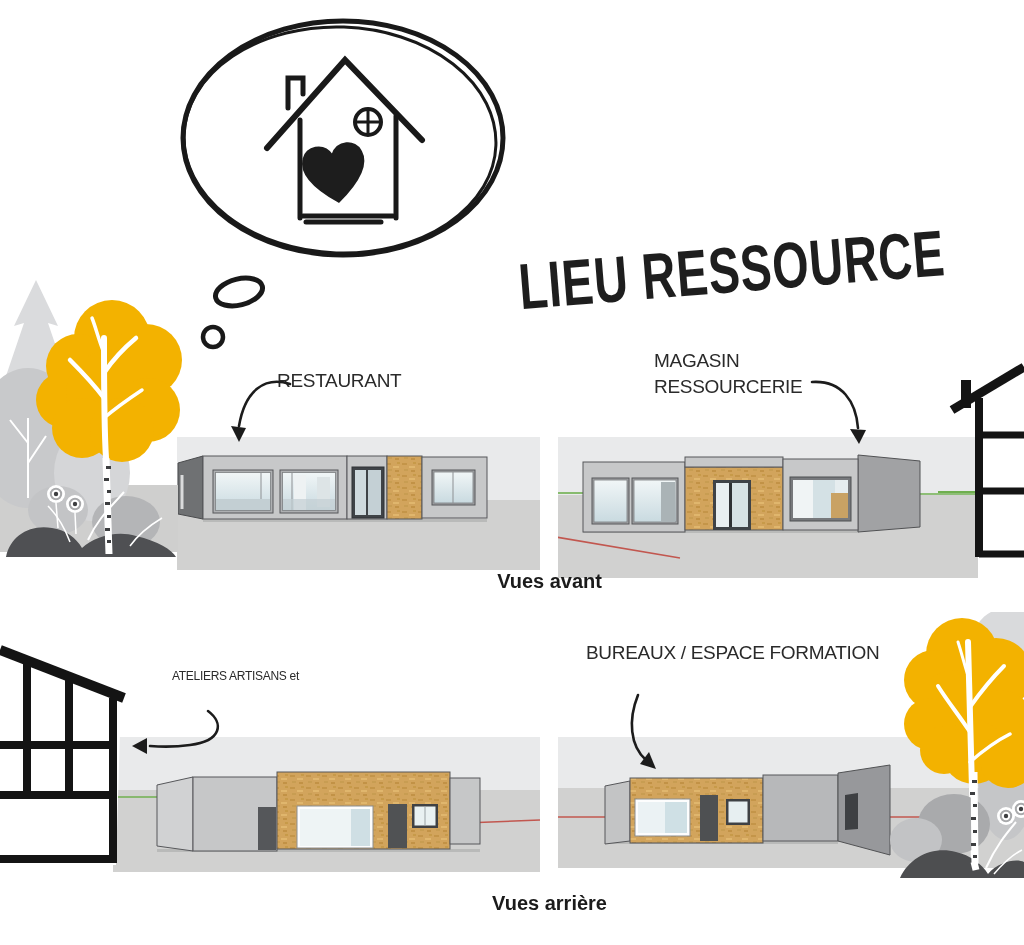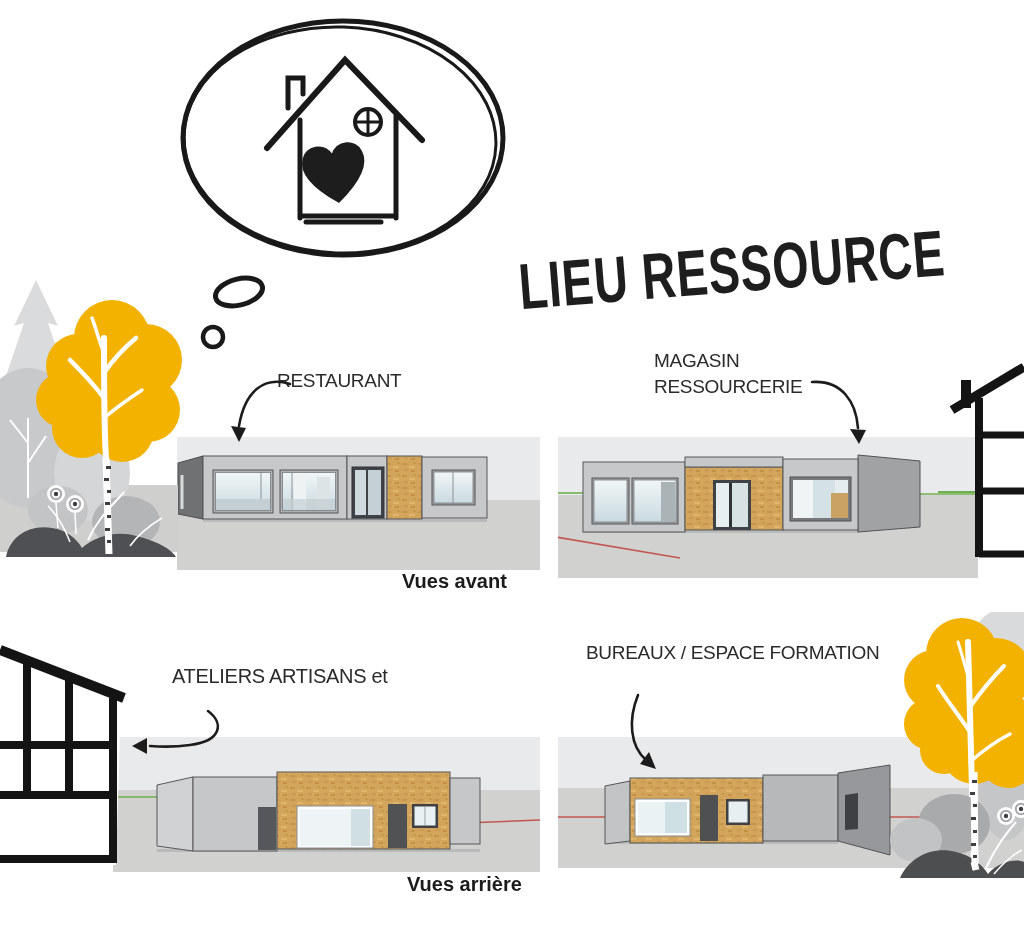--- a/index.html
+++ b/index.html
@@ -11,22 +11,22 @@
          letter-spacing:1px;white-space:nowrap;
          transform:rotate(-4.6deg) scale(0.78,1.08);transform-origin:0 0;}
   
   .scene{position:absolute;overflow:hidden;}
   .sky{position:absolute;left:0;top:0;width:100%;background:#e9eaeb;}
   .ground{position:absolute;left:0;width:100%;background:#d1d1d0;}
   .bld{position:absolute;left:0;top:0;}
   
   .lbl{position:absolute;color:#2a2a2a;font-size:19px;line-height:26px;
        letter-spacing:-0.3px;white-space:nowrap;}
-  .lbl.left{text-align:left;font-size:20px;}
-  .caption{position:absolute;font-weight:bold;font-size:20px;color:#1b1b1b;text-align:left;}
+  .lbl.left{text-align:left;font-size:12px;}
+  .caption{position:absolute;font-weight:bold;font-size:20px;color:#1b1b1b;text-align:right;}
   .arrow{position:absolute;overflow:visible;}
 </style>
 </head>
 <body>
 
 <div id="canvas">
 
   <svg width="0" height="0" style="position:absolute" aria-hidden="true">
     <defs>
       <pattern id="osb" patternUnits="userSpaceOnUse" width="16" height="12">
@@ -332,15 +332,15 @@
   <svg class="arrow" style="left:120px;top:703px" width="190" height="55" viewBox="0 0 190 55">
     <path d="M88,8 C104,20 102,38 70,42 C56,44 42,44 30,43" stroke="#1c1c1c" stroke-width="2.6" fill="none" stroke-linecap="round"></path>
     <polygon points="12,43 27,35 27,51" fill="#1c1c1c"></polygon>
   </svg>
   <svg class="arrow" style="left:612px;top:690px" width="64" height="88" viewBox="0 0 64 88">
     <path d="M26,5 C16,30 18,56 34,70" stroke="#1c1c1c" stroke-width="2.6" fill="none" stroke-linecap="round"></path>
     <polygon points="44,79 28,74 37,62" fill="#1c1c1c"></polygon>
   </svg>
 
   <div class="caption" style="left:402px;top:570px;width:200px">Vues avant</div>
-  <div class="caption" style="left:407px;top:873px;width:200px">Vues arrière</div>
+  <div class="caption" style="left:407px;top:892px;width:200px">Vues arrière</div>
 
 </div>
 
 </body></html>

